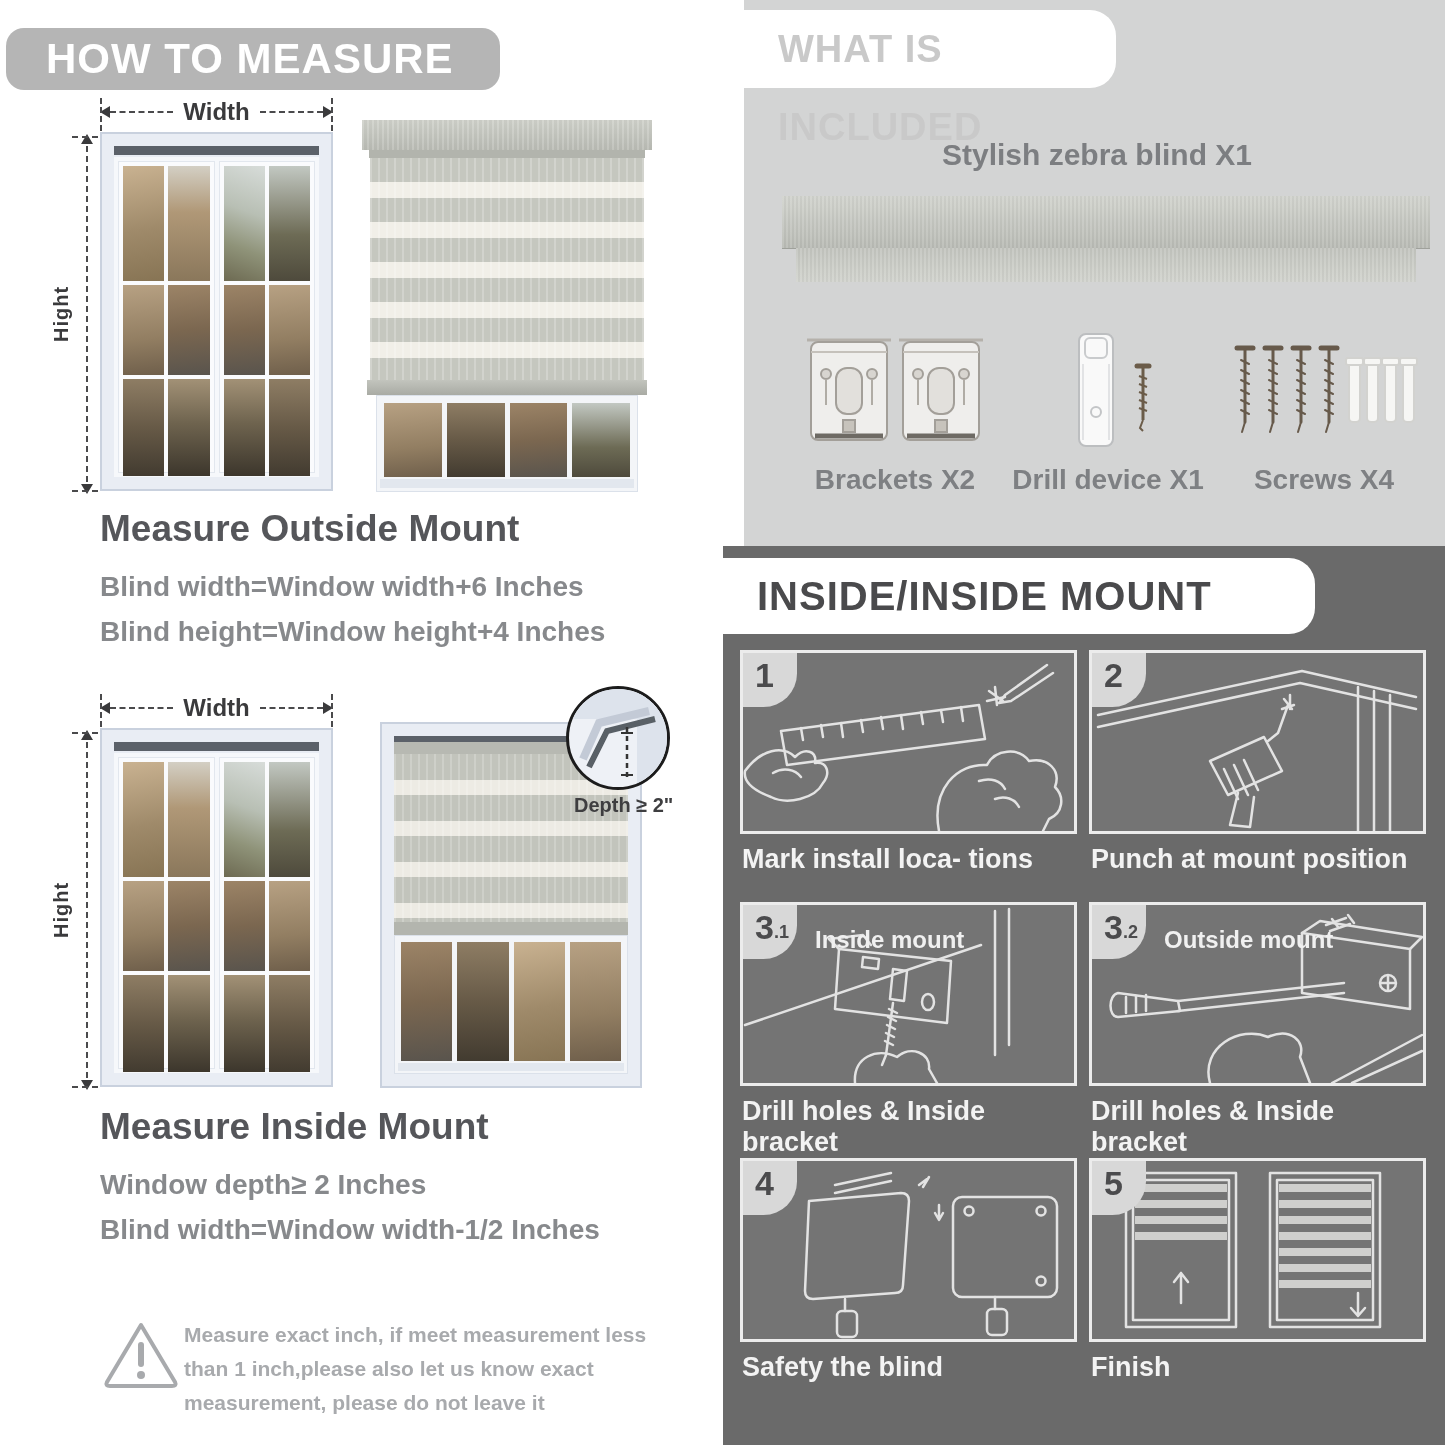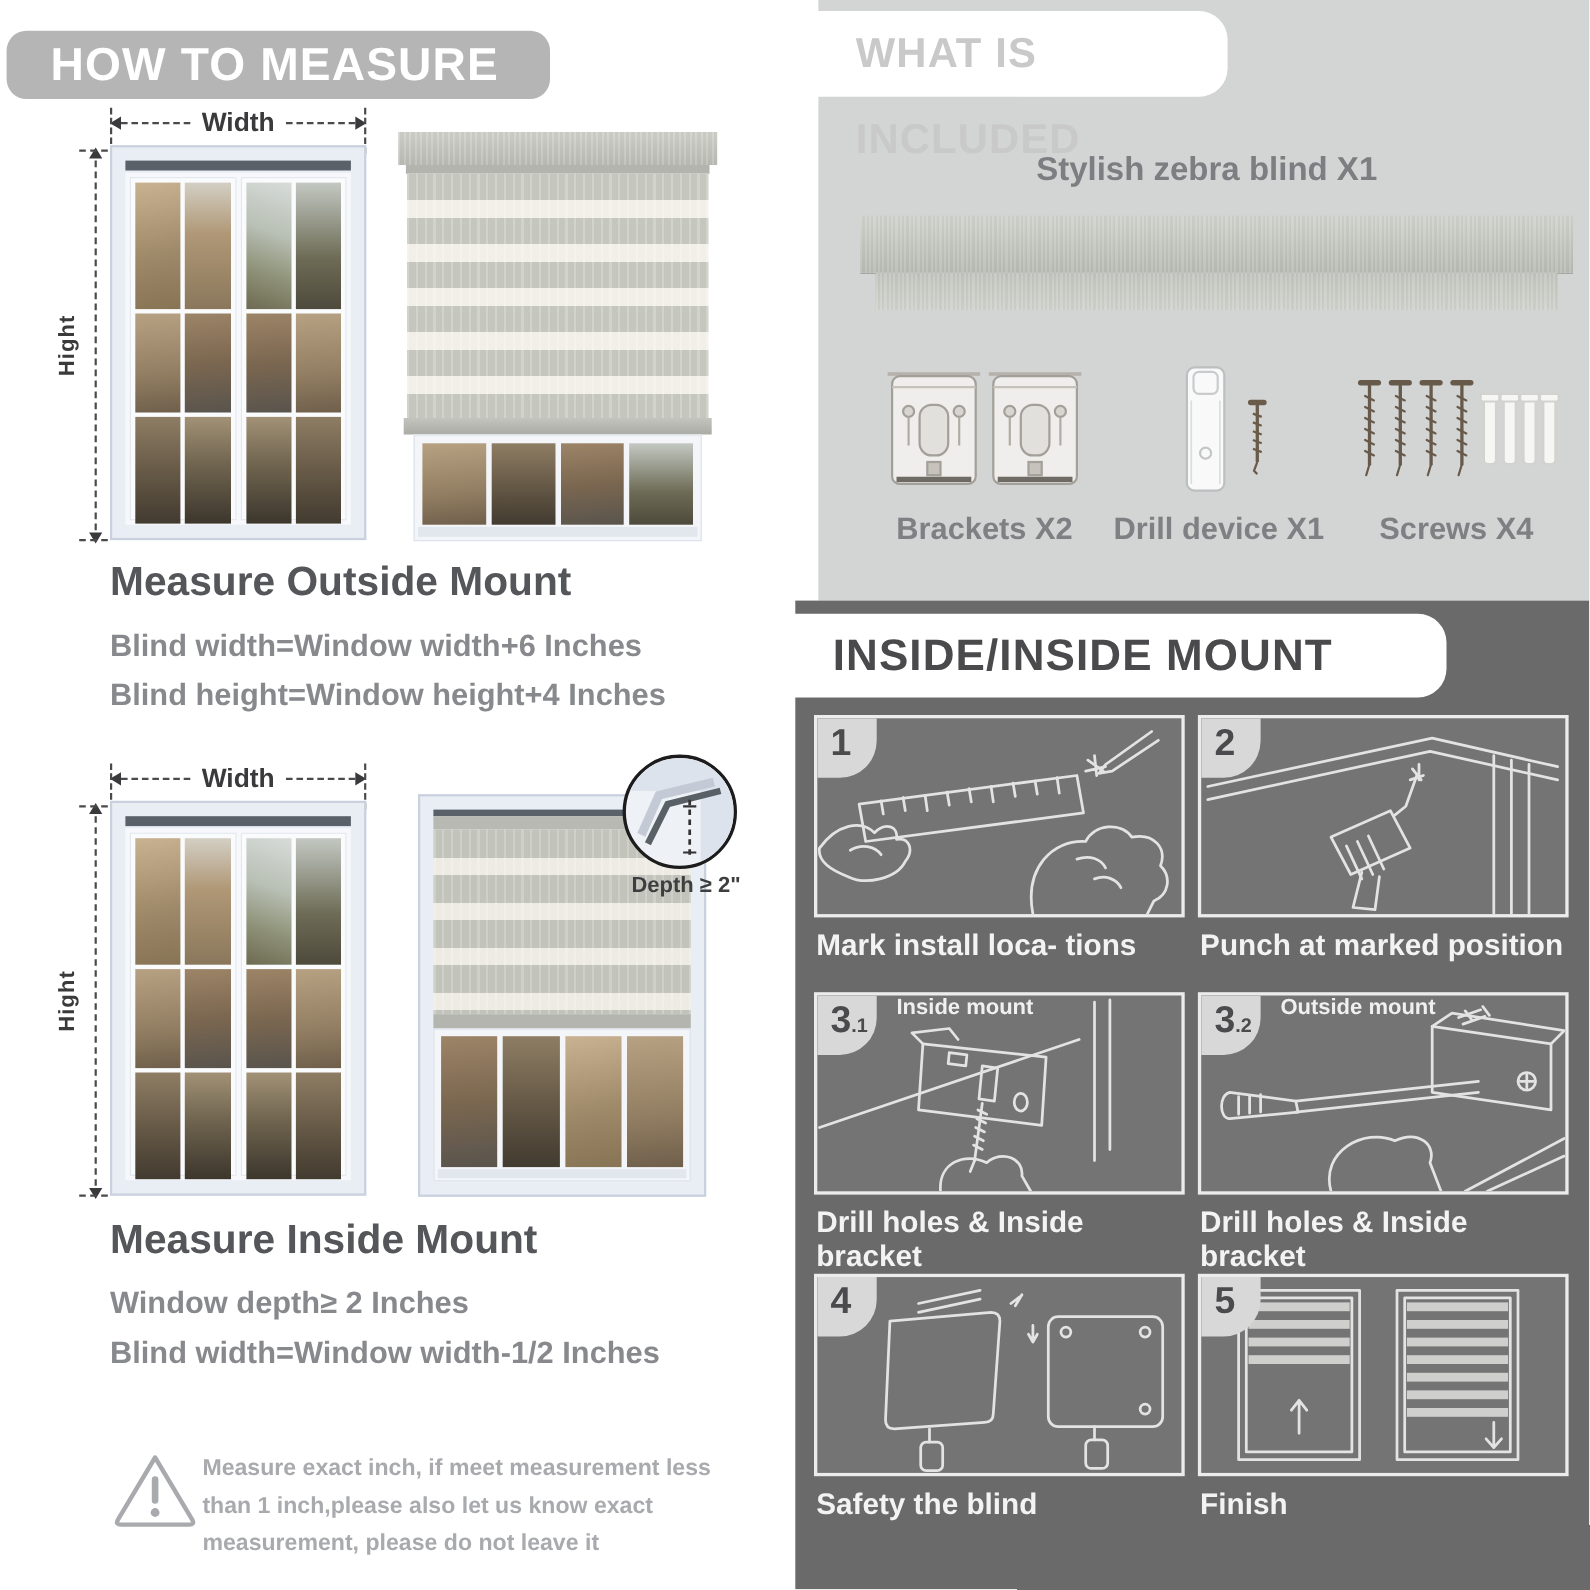--- a/index.html
+++ b/index.html
@@ -107,21 +107,21 @@
   .item { position:absolute; top:330px; width:212px; text-align:center; }
   .item-label { margin-top:8px; font-size:28px; font-weight:bold; color:#7e8083; }
 
   
   .step { position:absolute; width:340px; }
   .cell { position:relative; width:337px; height:184px; border:3px solid #ececec; background:#747474; overflow:hidden; }
   .badge { position:absolute; top:0; left:0; width:54px; height:54px; background:#d8d8d8;
     border-radius:0 0 62% 0; color:#4b4b4d; font-weight:bold; font-size:34px;
     display:flex; align-items:flex-start; padding:3px 0 0 12px; z-index:2; }
   .badge-sub { font-size:18px; padding-top:14px; }
-  .steptitle { position:absolute; left:72px; top:0; font-size:20px; font-weight:bold; color:#f0f0f0; z-index:2; }
+  .steptitle { position:absolute; left:72px; top:21px; font-size:24px; font-weight:bold; color:#f0f0f0; z-index:2; }
   .caption { margin-top:10px; font-size:27px; font-weight:bold; color:#f3f3f3; padding-left:2px; }
   .ill { position:absolute; inset:0; }
 </style>
 </head>
 <body>
 
 <div id="stage">
 
   <div>
 
@@ -399,21 +399,21 @@
             <path d="M6 74 L208 30 L324 56"></path>
             <path d="M266 34 L266 178 M282 38 L282 178 M298 42 L298 178"></path>
             <path d="M118 108 L172 84 L190 118 L136 142 Z"></path>
             <path d="M132 116 L146 146 M142 112 L156 142 M152 107 L166 137"></path>
             <path d="M146 140 L138 172 L158 174 L162 144"></path>
             <path d="M176 88 L186 80 L196 52"></path>
             <path d="M190 56 l12 -4 M192 46 l8 10 M198 42 l0 14"></path>
           </g>
         </svg>
       </div>
-      <div class="caption">Punch at marked position</div>
+      <div class="caption">Punch at mount position</div>
     </div>
 
     <div class="step" style="left:17px;top:356px">
       <div class="cell">
         <div class="badge">
             <span>3</span>
             <span class="badge-sub">.1</span>
           </div>
         <div class="steptitle">Inside mount</div>
         <svg class="ill" viewBox="0 0 331 178">

